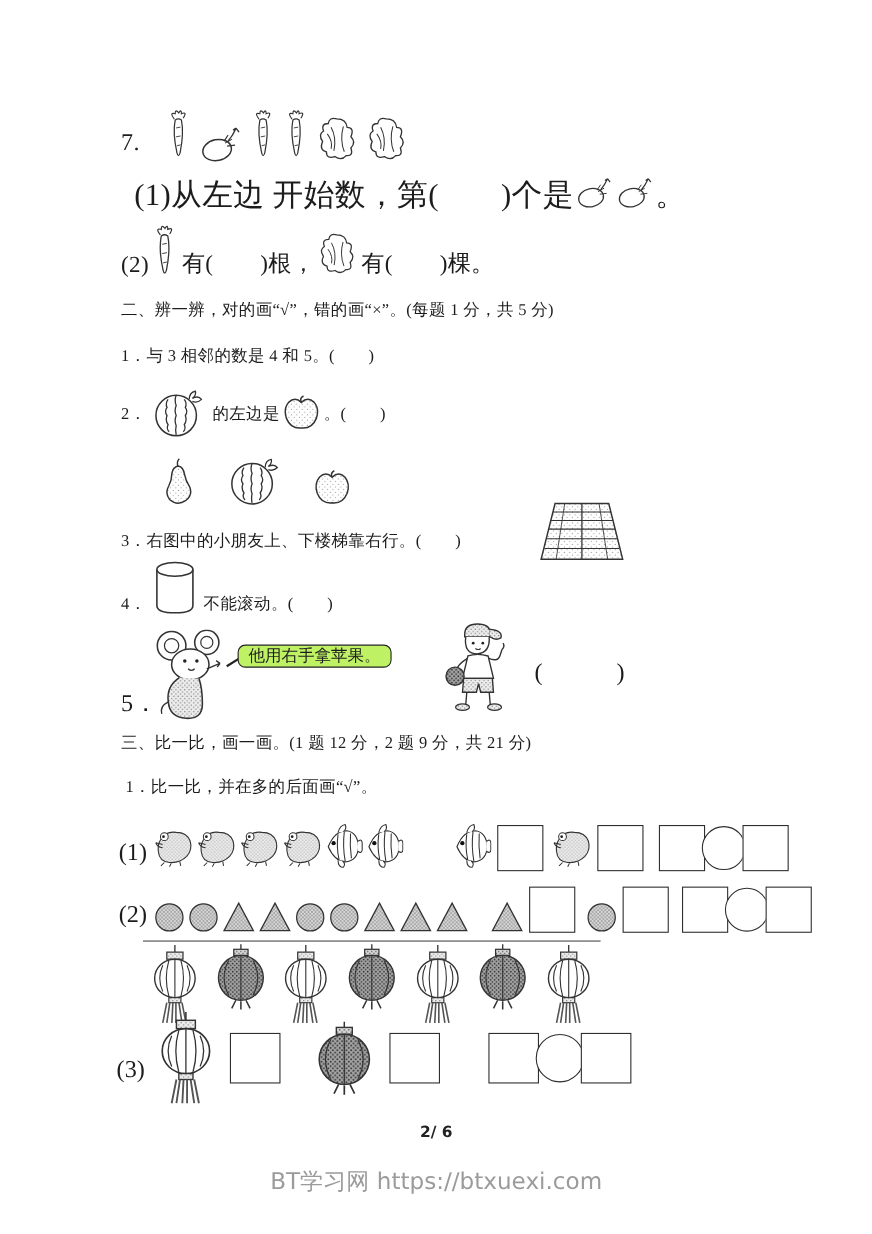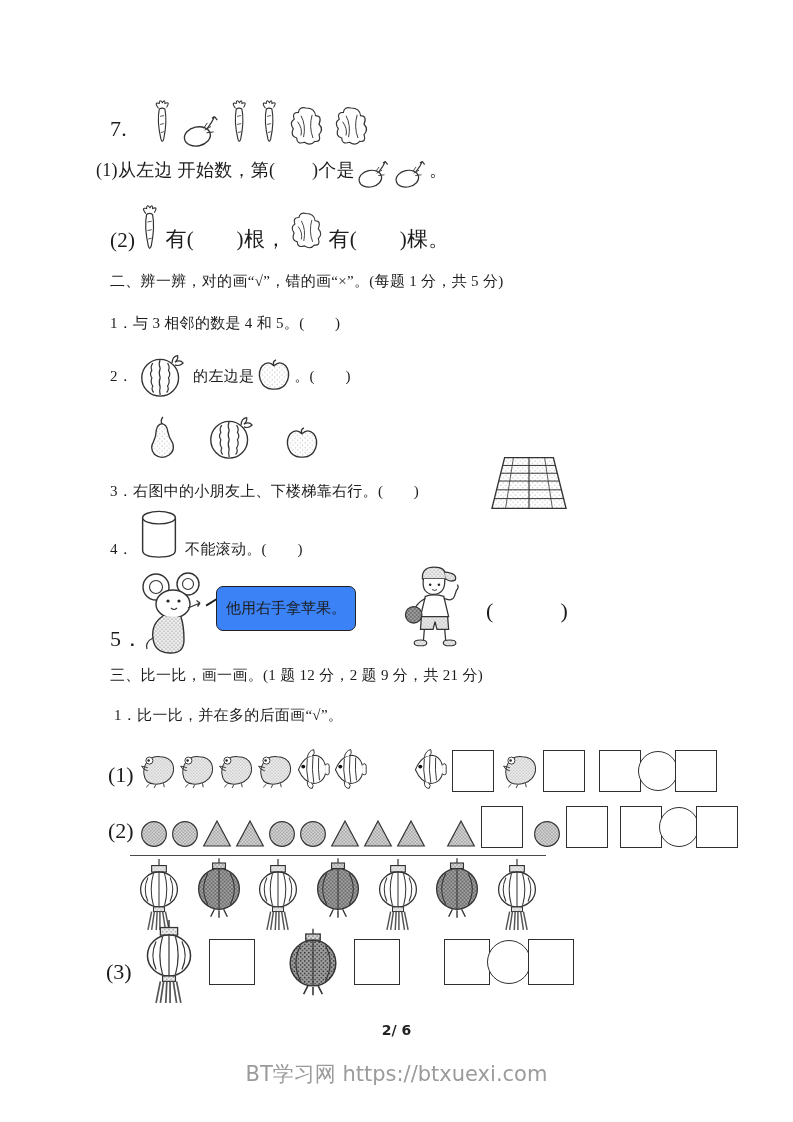--- a/index.html
+++ b/index.html
@@ -44,21 +44,21 @@
   
   .cmprow{position:absolute;display:flex;align-items:flex-end;}
   .rowlabel{font-size:22px;margin-right:6px;align-self:flex-end;padding-bottom:4px;}
   .iconstrip{display:flex;align-items:flex-end;gap:3px;}
   .pair{display:flex;align-items:flex-end;gap:5px;}
   
   #lantern-strip{position:absolute;left:130px;top:855px;width:416px;border-top:1.6px solid #4a4a4a;
                  display:flex;justify-content:space-between;align-items:flex-start;padding:0 6px;box-sizing:border-box;}
   
   .bubble{position:absolute;left:216px;top:586px;border:1.6px solid #222;border-radius:7px;
-          padding:12px 9px;font-size:15px;background:#3b82f6;white-space:nowrap;}
+          padding:0 9px;font-size:15px;background:#bef264;white-space:nowrap;}
   .bubble-tail{position:absolute;left:205px;top:601px;width:14px;height:1.8px;background:#222;transform:rotate(-32deg);}
   
   #page-num{position:absolute;top:1022px;left:0;width:100%;text-align:center;
             font-family:"DejaVu Sans",sans-serif;font-weight:bold;font-size:14px;color:#222;}
   #site-footer{position:absolute;top:1060px;left:0;width:100%;text-align:center;
             font-family:"DejaVu Sans",sans-serif;font-size:21px;color:#9b9b9b;}
 </style>
 </head>
 <body>
 
@@ -207,21 +207,21 @@
         <use href="#sym-carrot"></use>
       </svg>
       <svg class="ico icon-cabbage">
         <use href="#sym-cabbage"></use>
       </svg>
       <svg class="ico icon-cabbage">
         <use href="#sym-cabbage"></use>
       </svg>
     </div>
 
-  <div class="t flexr" id="q7-line1" style="left:96px;top:158px;align-items:flex-start;font-size:18px">
+  <div class="t flexr" id="q7-line1" style="left:122px;top:158px;align-items:center;font-size:28px">
     <span>(1)从左边 开始数，第(　　)个是</span>
       <span class="inlicon">
         <svg class="ico icon-eggplant">
           <use href="#sym-eggplant"></use>
         </svg>
       </span>
       <span class="inlicon">
         <svg class="ico icon-eggplant">
           <use href="#sym-eggplant"></use>
         </svg>

